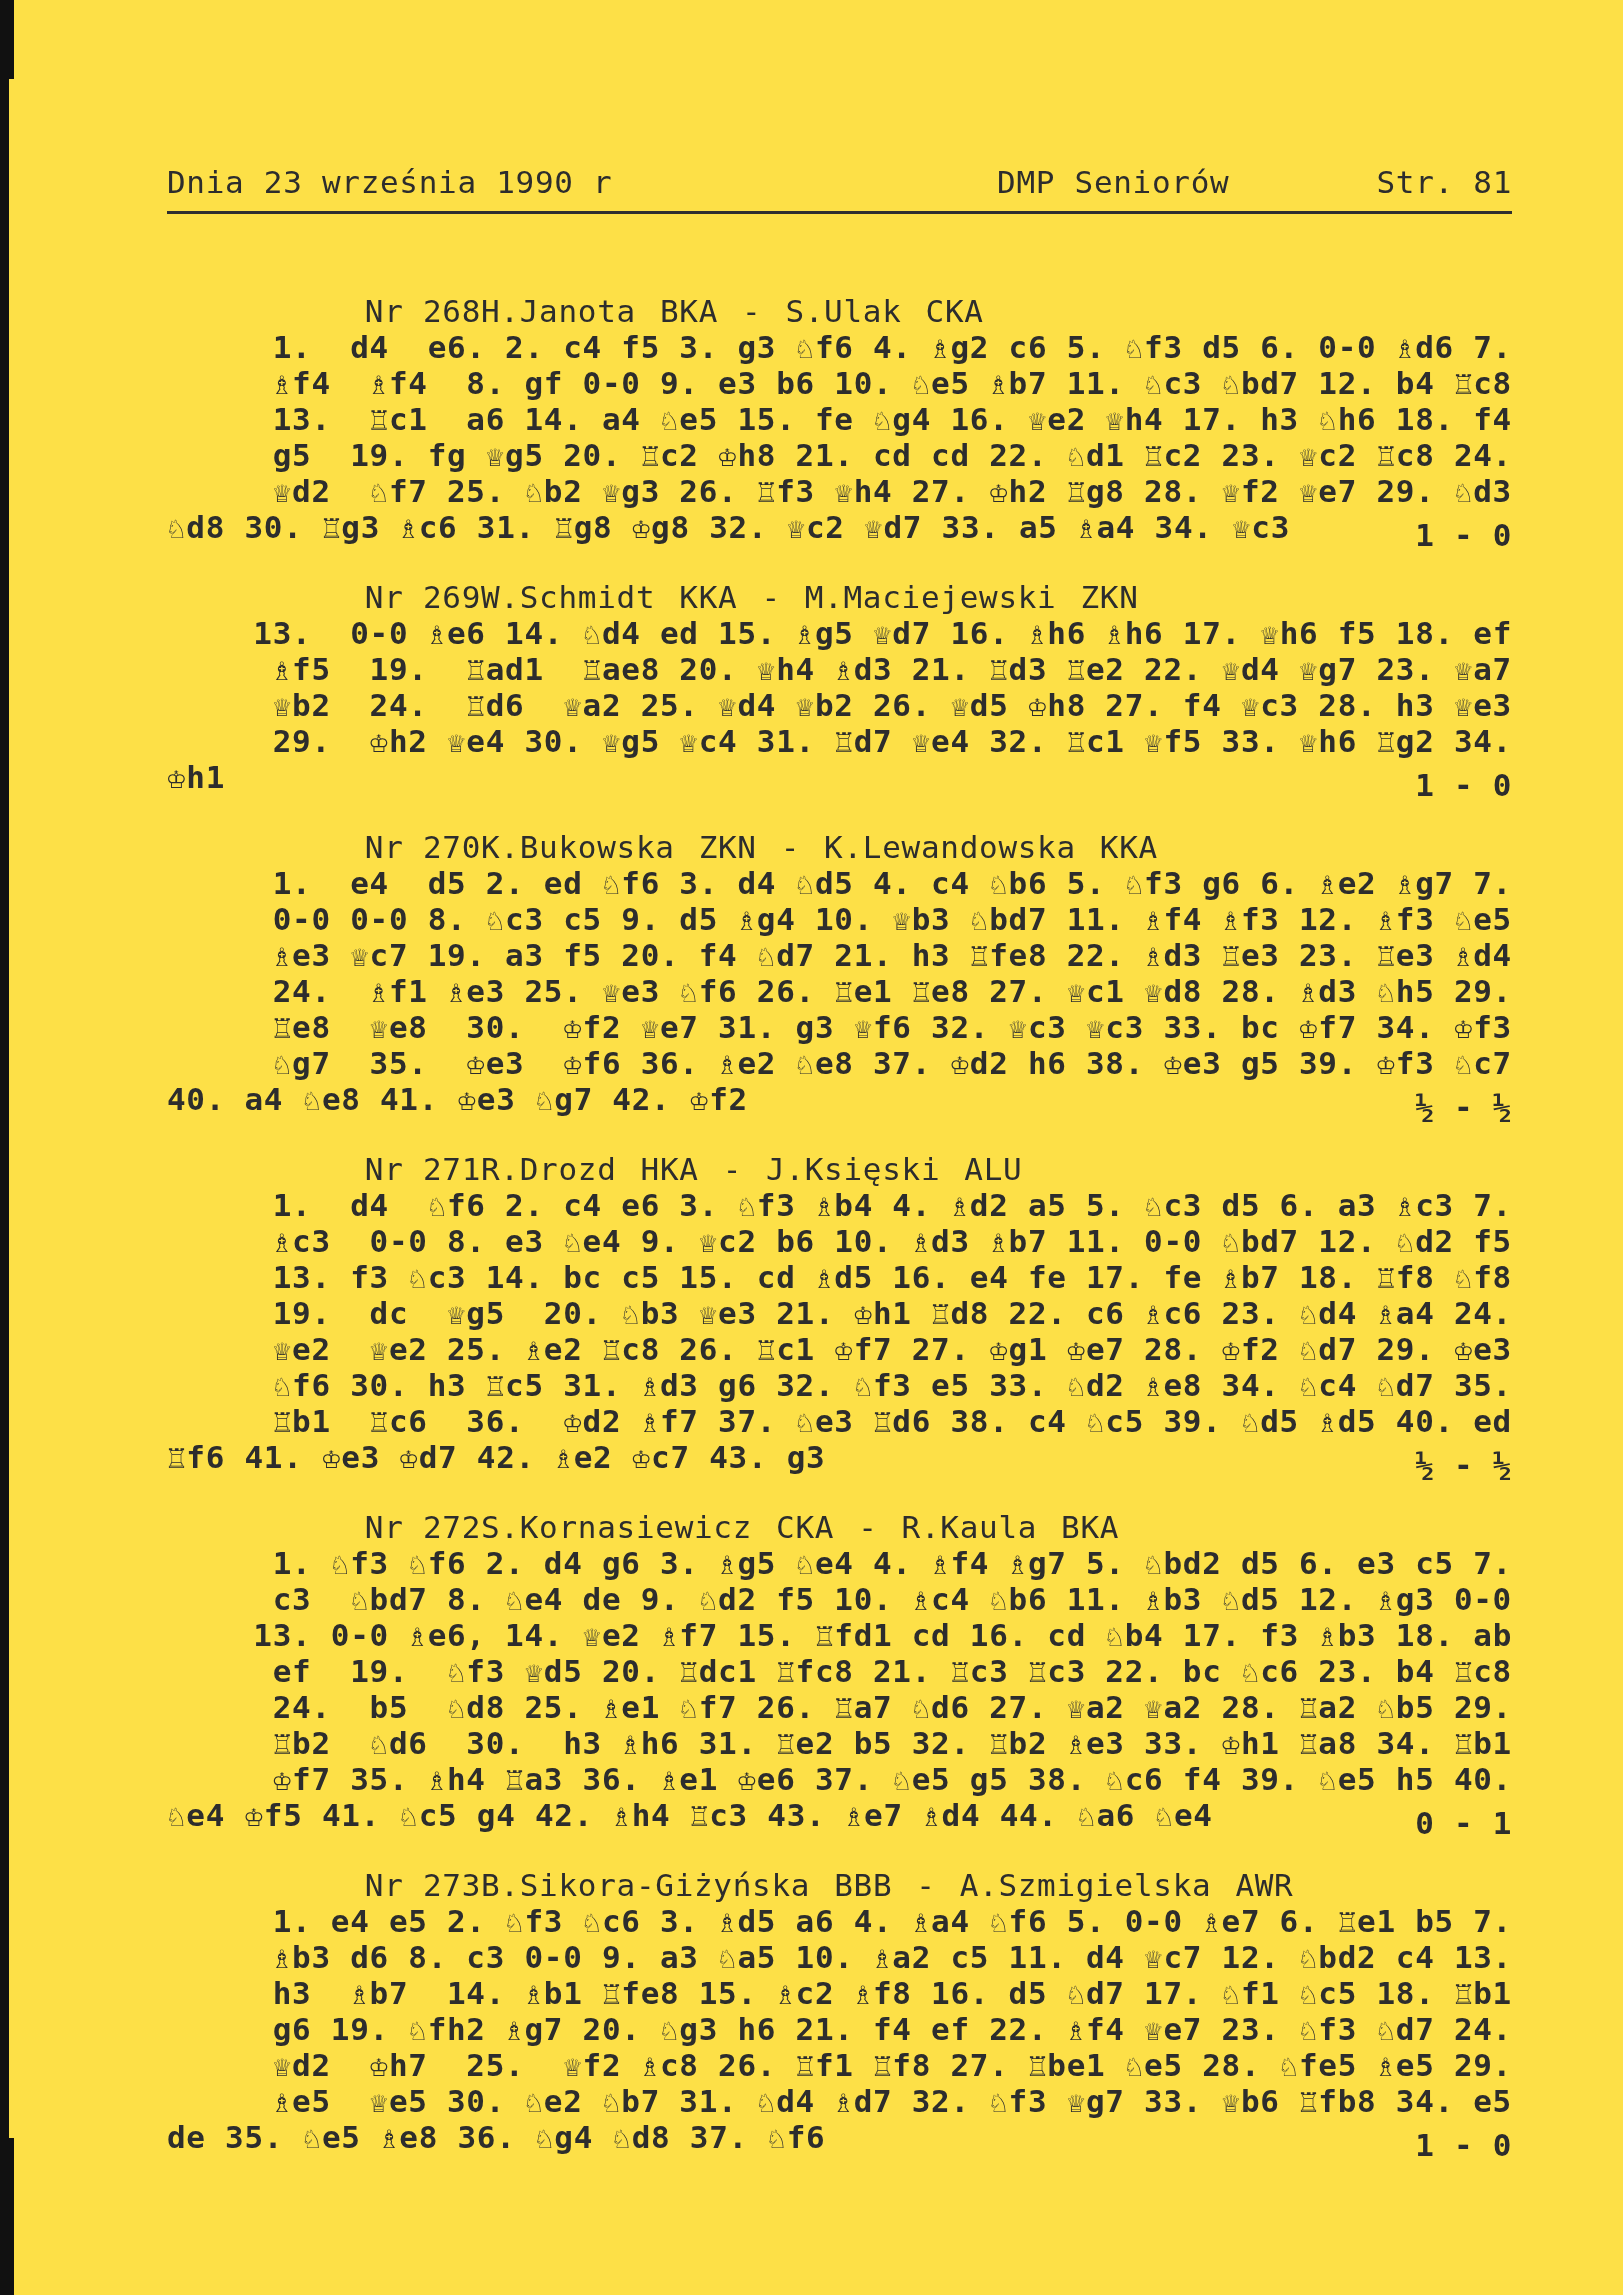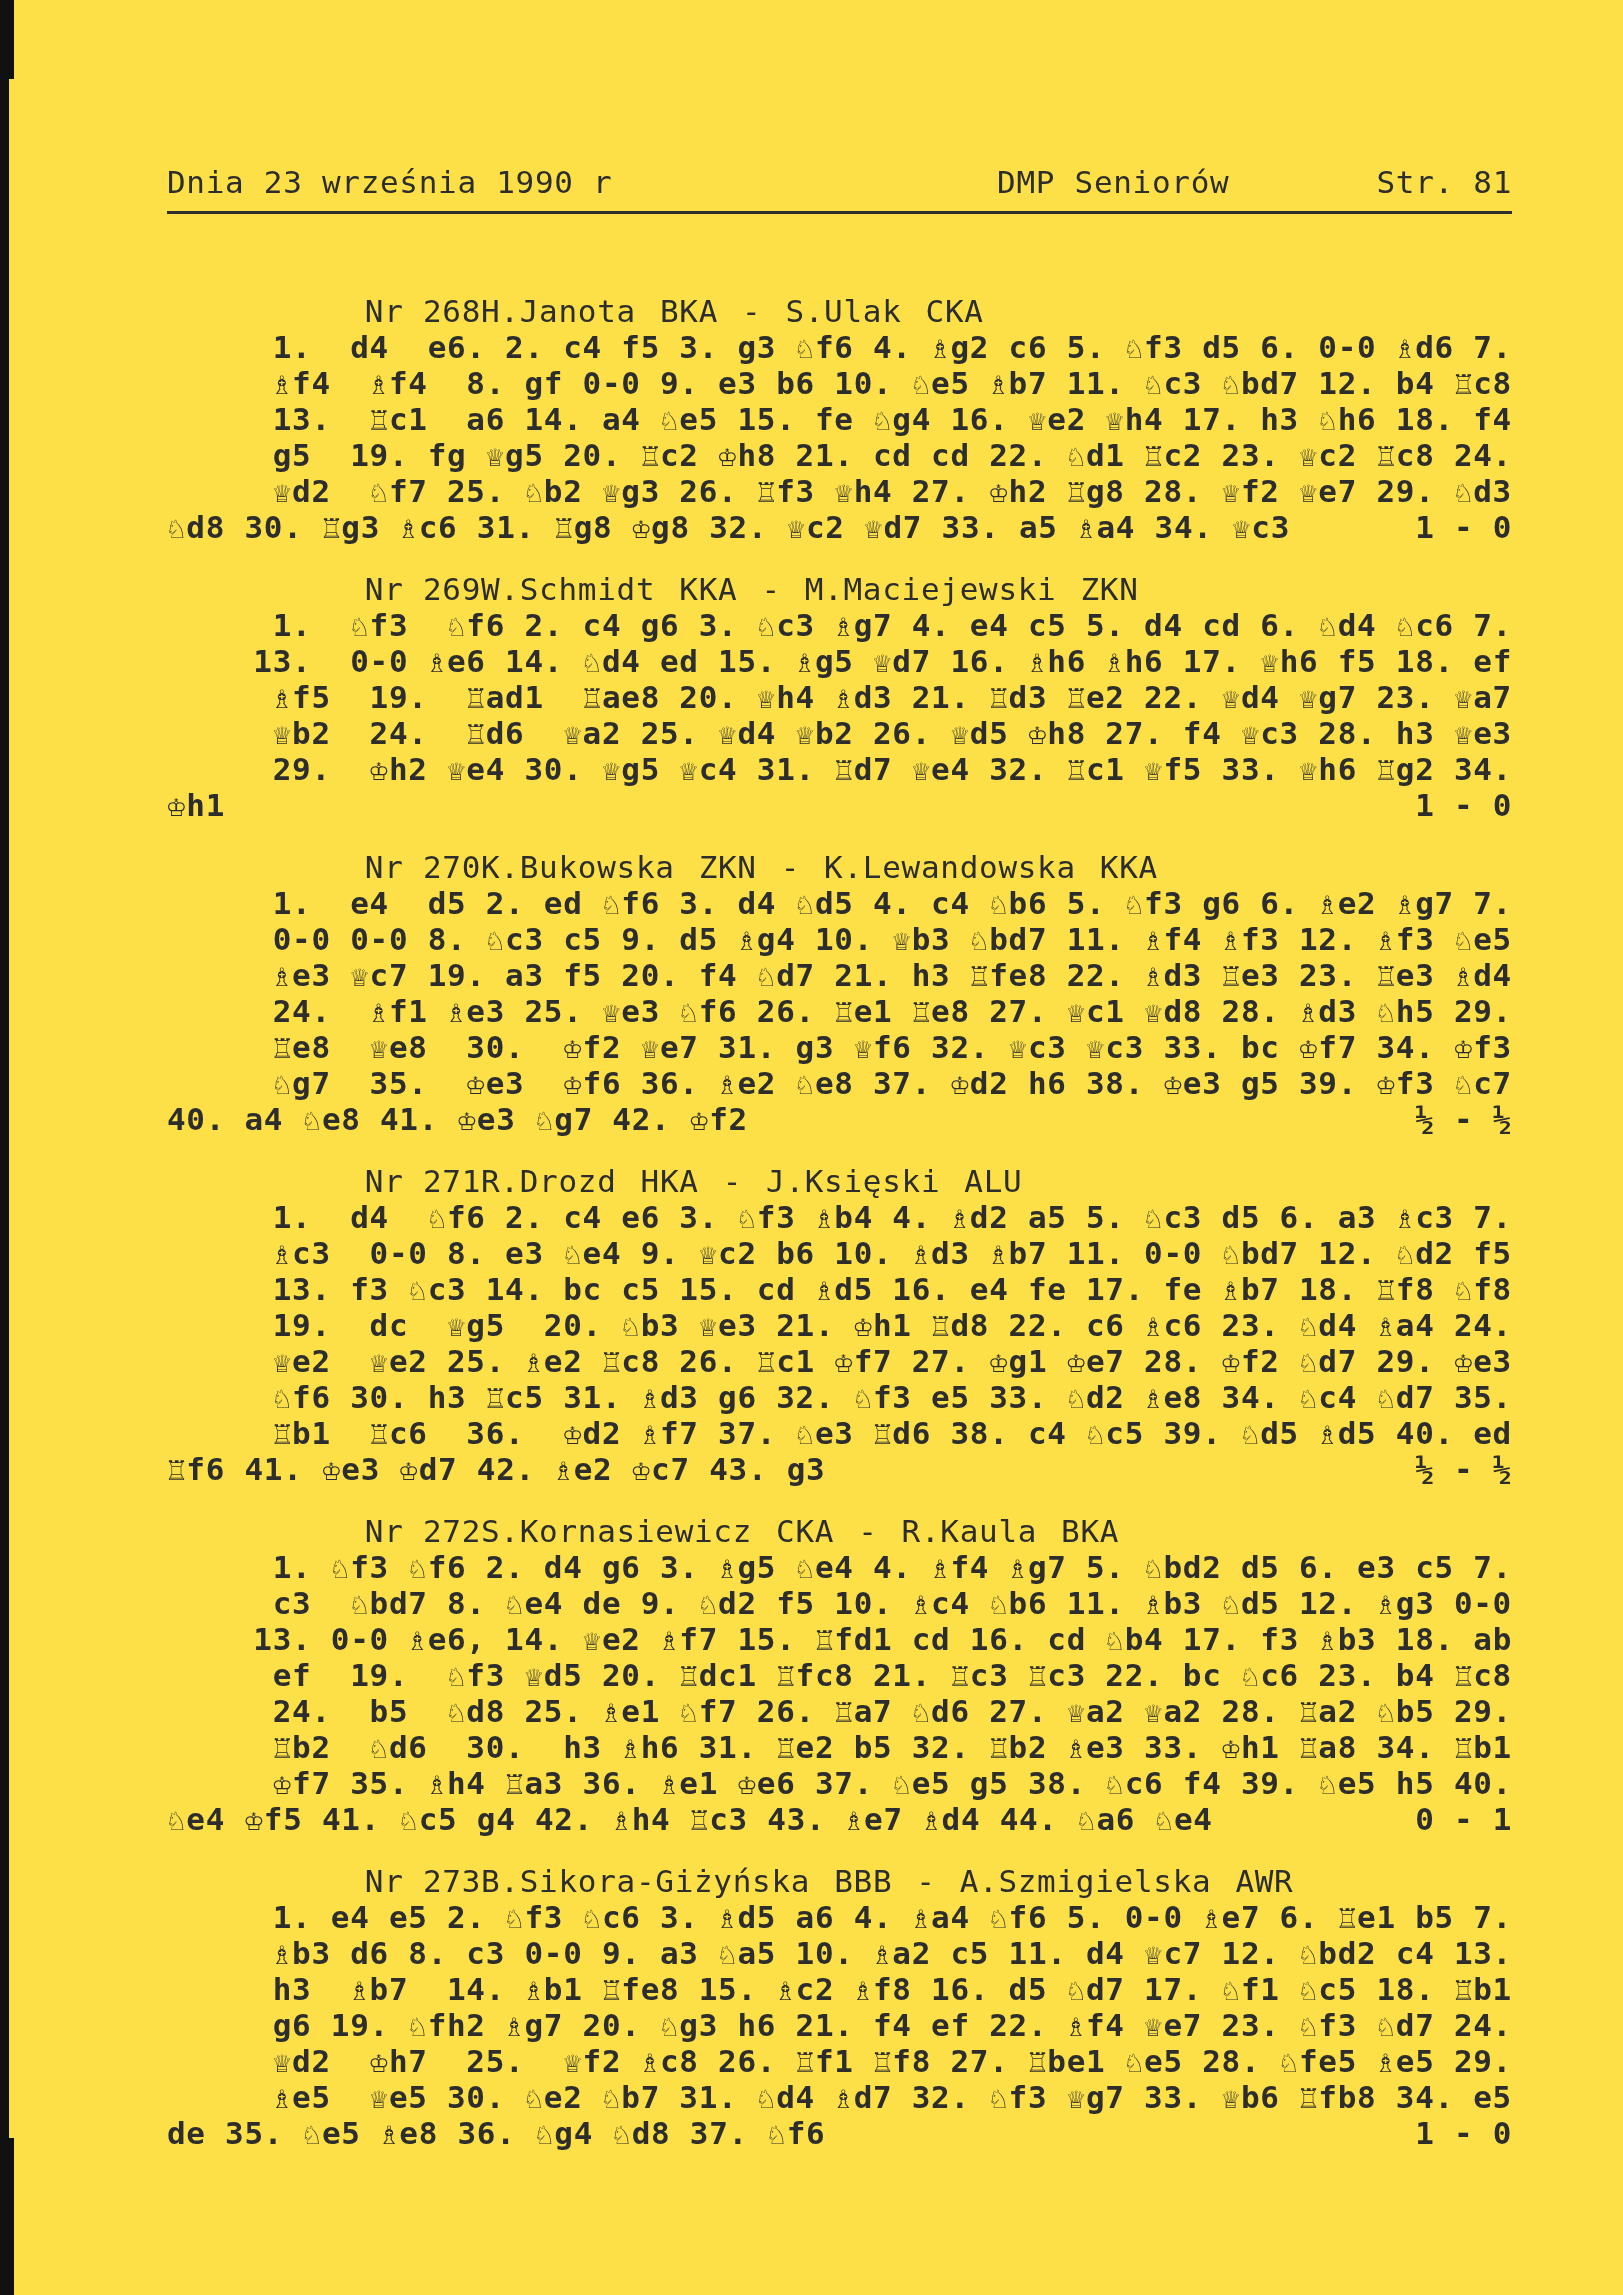--- a/index.html
+++ b/index.html
@@ -65,21 +65,21 @@
   .moves { margin-top: 0; }
   .line {
     white-space: pre;
     line-height: 36px;
     font-weight: bold;
   }
   .line.last {
     display: flex;
     justify-content: space-between;
   }
-  .result { white-space: pre; }
+  .result { white-space: pre; margin-top: 8px; }
 </style>
 </head>
 <body>
 
 <div class="sheet">
   <div class="scan-edge"></div>
   <div class="scan-edge-corner"></div>
   <div class="scan-edge-corner bottom"></div>
 
   <div class="content">
@@ -115,21 +115,20 @@
       <span class="game-no">Nr 269</span>
       <span class="game-players">
         <span>W.Schmidt</span>
         <span>KKA</span>
         <span>-</span>
         <span>M.Maciejewski</span>
         <span>ZKN</span>
       </span>
     </div>
     <div class="moves">
-            <div class="line">1.  ♘f3  ♘f6 2. c4 g6 3. ♘c3 ♗g7 4. e4 c5 5. d4 cd 6. ♘d4 ♘c6 7.</div>
             <div class="line">13.  0-0 ♗e6 14. ♘d4 ed 15. ♗g5 ♕d7 16. ♗h6 ♗h6 17. ♕h6 f5 18. ef</div>
             <div class="line">♗f5  19.  ♖ad1  ♖ae8 20. ♕h4 ♗d3 21. ♖d3 ♖e2 22. ♕d4 ♕g7 23. ♕a7</div>
             <div class="line">♕b2  24.  ♖d6  ♕a2 25. ♕d4 ♕b2 26. ♕d5 ♔h8 27. f4 ♕c3 28. h3 ♕e3</div>
             <div class="line">29.  ♔h2 ♕e4 30. ♕g5 ♕c4 31. ♖d7 ♕e4 32. ♖c1 ♕f5 33. ♕h6 ♖g2 34.</div>
             <div class="line last"><span>♔h1</span><span class="result">1 - 0</span></div>
           </div>
   </section>
 
   <section class="game">
     <div class="game-title">

